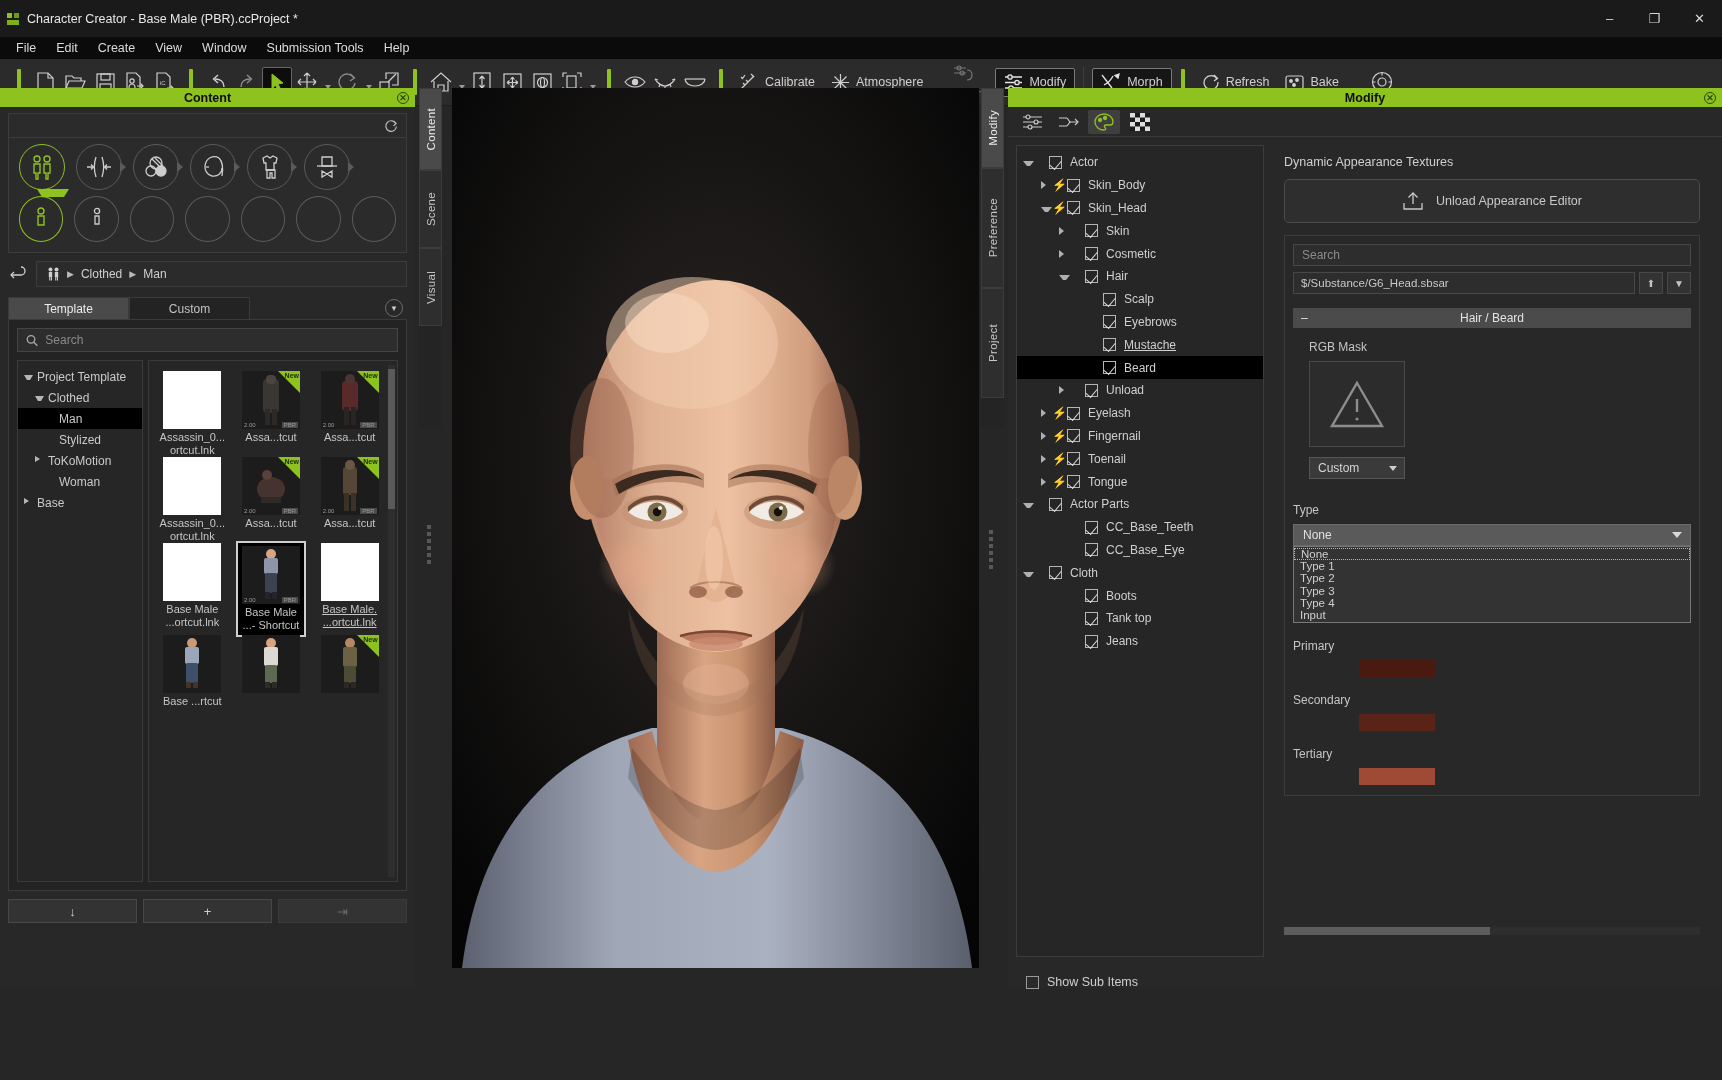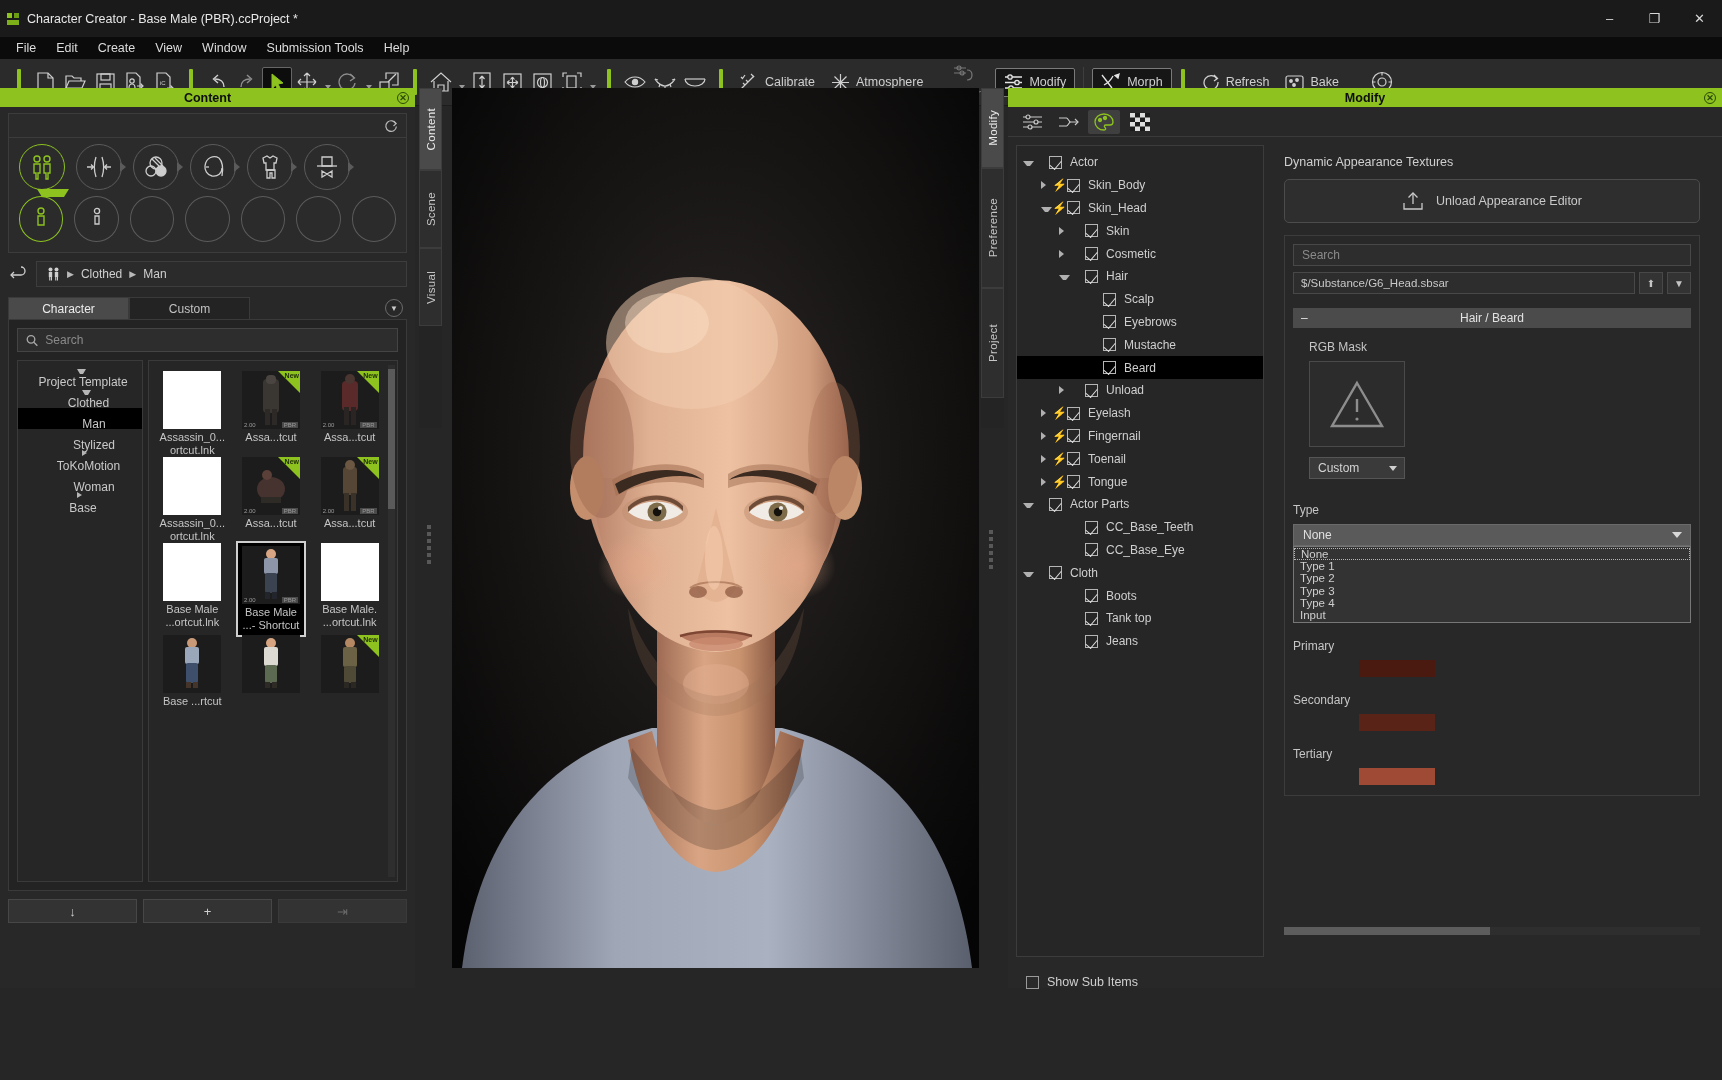--- a/index.html
+++ b/index.html
@@ -74,21 +74,21 @@
   .tab.active { background:#4a4a4a; color:#ececec; }
   .tab-more { position:absolute; right:4px; bottom:2px; width:18px; height:18px; border-radius:50%;
      border:1px solid #6b6b6b; display:flex; align-items:center; justify-content:center; font-size:8px; color:#c9c9c9; }
 
   .browser { border:1px solid #3a3a3a; background:#232323; height:572px; display:flex; flex-direction:column; }
   .search-bar { margin:8px; height:24px; border:1px solid #444; background:#2d2d2d; display:flex; align-items:center; gap:7px; padding:0 8px; }
   .search-bar input { background:transparent; border:none; outline:none; color:#c9c9c9; font-size:12px; font-family:inherit; width:100%; }
   .search-bar input::placeholder { color:#8a8a8a; }
   .browser-split { display:flex; flex:1; min-height:0; }
   .tree-pane { width:126px; border:1px solid #3a3a3a; background:#262626; margin:0 0 8px 8px; padding:5px 0; overflow:hidden; }
-  .tnode { height:21px; display:flex; align-items:center; font-size:12px; color:#c9c9c9; white-space:nowrap;flex-direction:column; }
+  .tnode { height:21px; display:flex; align-items:center; font-size:12px; color:#c9c9c9; white-space:nowrap; }
   .tnode.sel { background:#000; }
   .tarrow { width:9px; height:9px; margin-right:4px; flex:0 0 auto; }
   .tarrow.closed:after { content:""; display:block; border-left:5px solid #b6b6b6; border-top:3.5px solid transparent; border-bottom:3.5px solid transparent; }
   .tarrow.open:after { content:""; display:block; border-top:5px solid #b6b6b6; border-left:3.5px solid transparent; border-right:3.5px solid transparent; margin-top:3px; }
 
   .thumbs-pane { flex:1; margin:0 8px 8px 5px; border:1px solid #3a3a3a; background:#262626; position:relative; overflow:hidden; }
   .thumb-grid { display:grid; grid-template-columns:repeat(3,1fr); gap:0 12px; padding:10px 14px 10px 10px; }
   .thumb { display:flex; flex-direction:column; align-items:center; }
   .thumb-img { width:58px; height:58px; background:#1c1c1c; position:relative; overflow:hidden; }
   .thumb-img.white { background:#fff; }
@@ -520,21 +520,21 @@
             </svg>
           <span class="bc-sep">▶</span>
           <span class="bc-txt">Clothed</span>
           <span class="bc-sep">▶</span>
           <span class="bc-txt">Man</span>
         </div>
       </div>
 
       <div class="tabs">
         <div class="tab active">
-            <span>Character</span>
+            <span>Template</span>
           </div>
         <div class="tab">
             <span>Custom</span>
           </div>
         <div class="tab-more">▼</div>
       </div>
 
       <div class="browser">
         <div class="search-bar">
           <svg width="13" height="13" viewBox="0 0 13 13" fill="none" stroke="#a8a8a8" stroke-width="1.4">
@@ -664,21 +664,21 @@
                       <rect x="19" y="44" width="5" height="7" fill="#22252b"></rect>
                     </svg>
                     <div class="badge-ver">2.00</div>
                     <div class="badge-pbr">PBR</div>
                   </div>
                   <div class="thumb-cap" style="white-space: pre-line;">Base Male
 ...- Shortcut</div>
                 </div>
                 <div class="thumb">
                   <div class="thumb-img white"></div>
-                  <div class="thumb-cap" style="white-space: pre-line;">Base Male.
+                  <div class="thumb-cap" style="white-space: pre-line; text-decoration: underline;">Base Male.
 ...ortcut.lnk</div>
                 </div>
                 <div class="thumb">
                   <div class="thumb-img">
                     <svg class="fig" width="36" height="52" viewBox="0 0 36 52">
                       <circle cx="18" cy="6" r="5" fill="#c99a78"></circle>
                       <rect x="11" y="10" width="14" height="17" rx="2" fill="#9aa6ba"></rect>
                       <rect x="12" y="26" width="12" height="20" rx="2" fill="#3e4f6b"></rect>
                       <rect x="12" y="45" width="5" height="6" fill="#44342a"></rect>
                       <rect x="19" y="45" width="5" height="6" fill="#44342a"></rect>
@@ -929,21 +929,21 @@
             <span class="bolt"></span>
             <span class="chk"></span>
             <span>Scalp</span>
           </div>
           <div class="snode" style="padding-left: 60px;">
             <span class="sarrow"></span>
             <span class="bolt"></span>
             <span class="chk"></span>
             <span>Eyebrows</span>
           </div>
-          <div class="snode" style="padding-left: 60px;">
+          <div class="snode" style="padding-left: 60px; text-decoration: underline;">
             <span class="sarrow"></span>
             <span class="bolt"></span>
             <span class="chk"></span>
             <span>Mustache</span>
           </div>
           <div class="snode sel" style="padding-left: 60px;">
             <span class="sarrow"></span>
             <span class="bolt"></span>
             <span class="chk"></span>
             <span>Beard</span>

